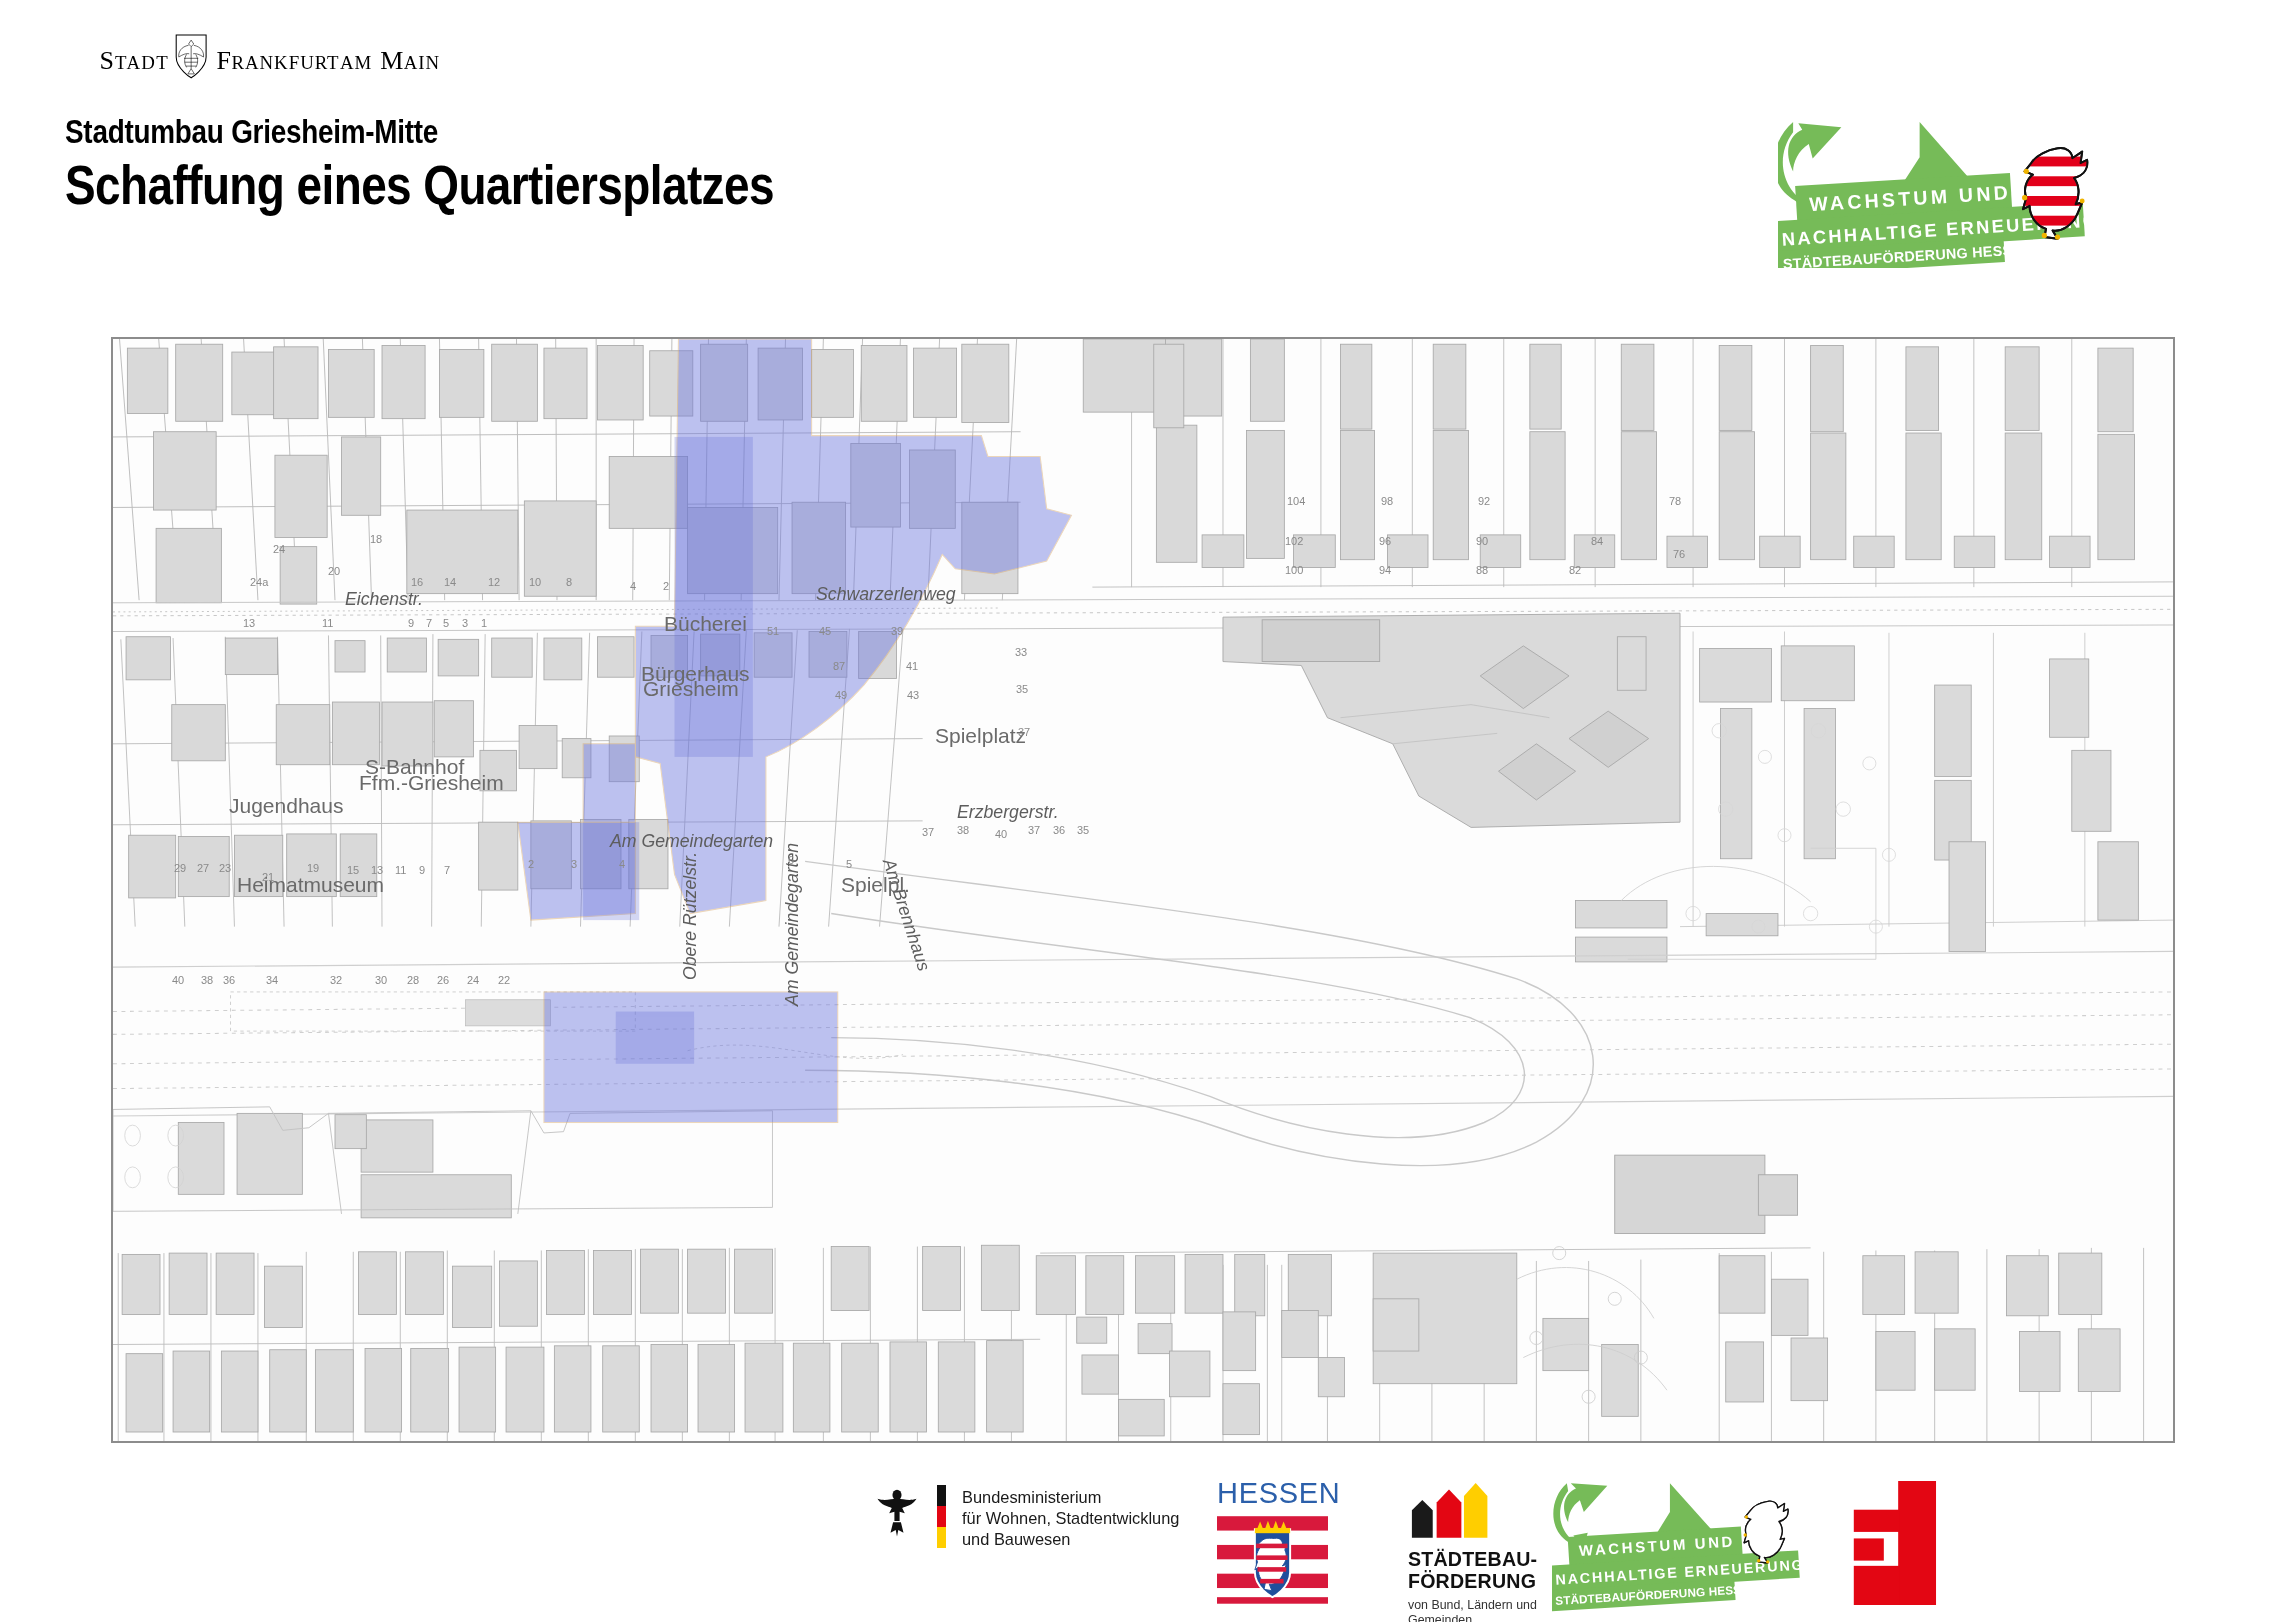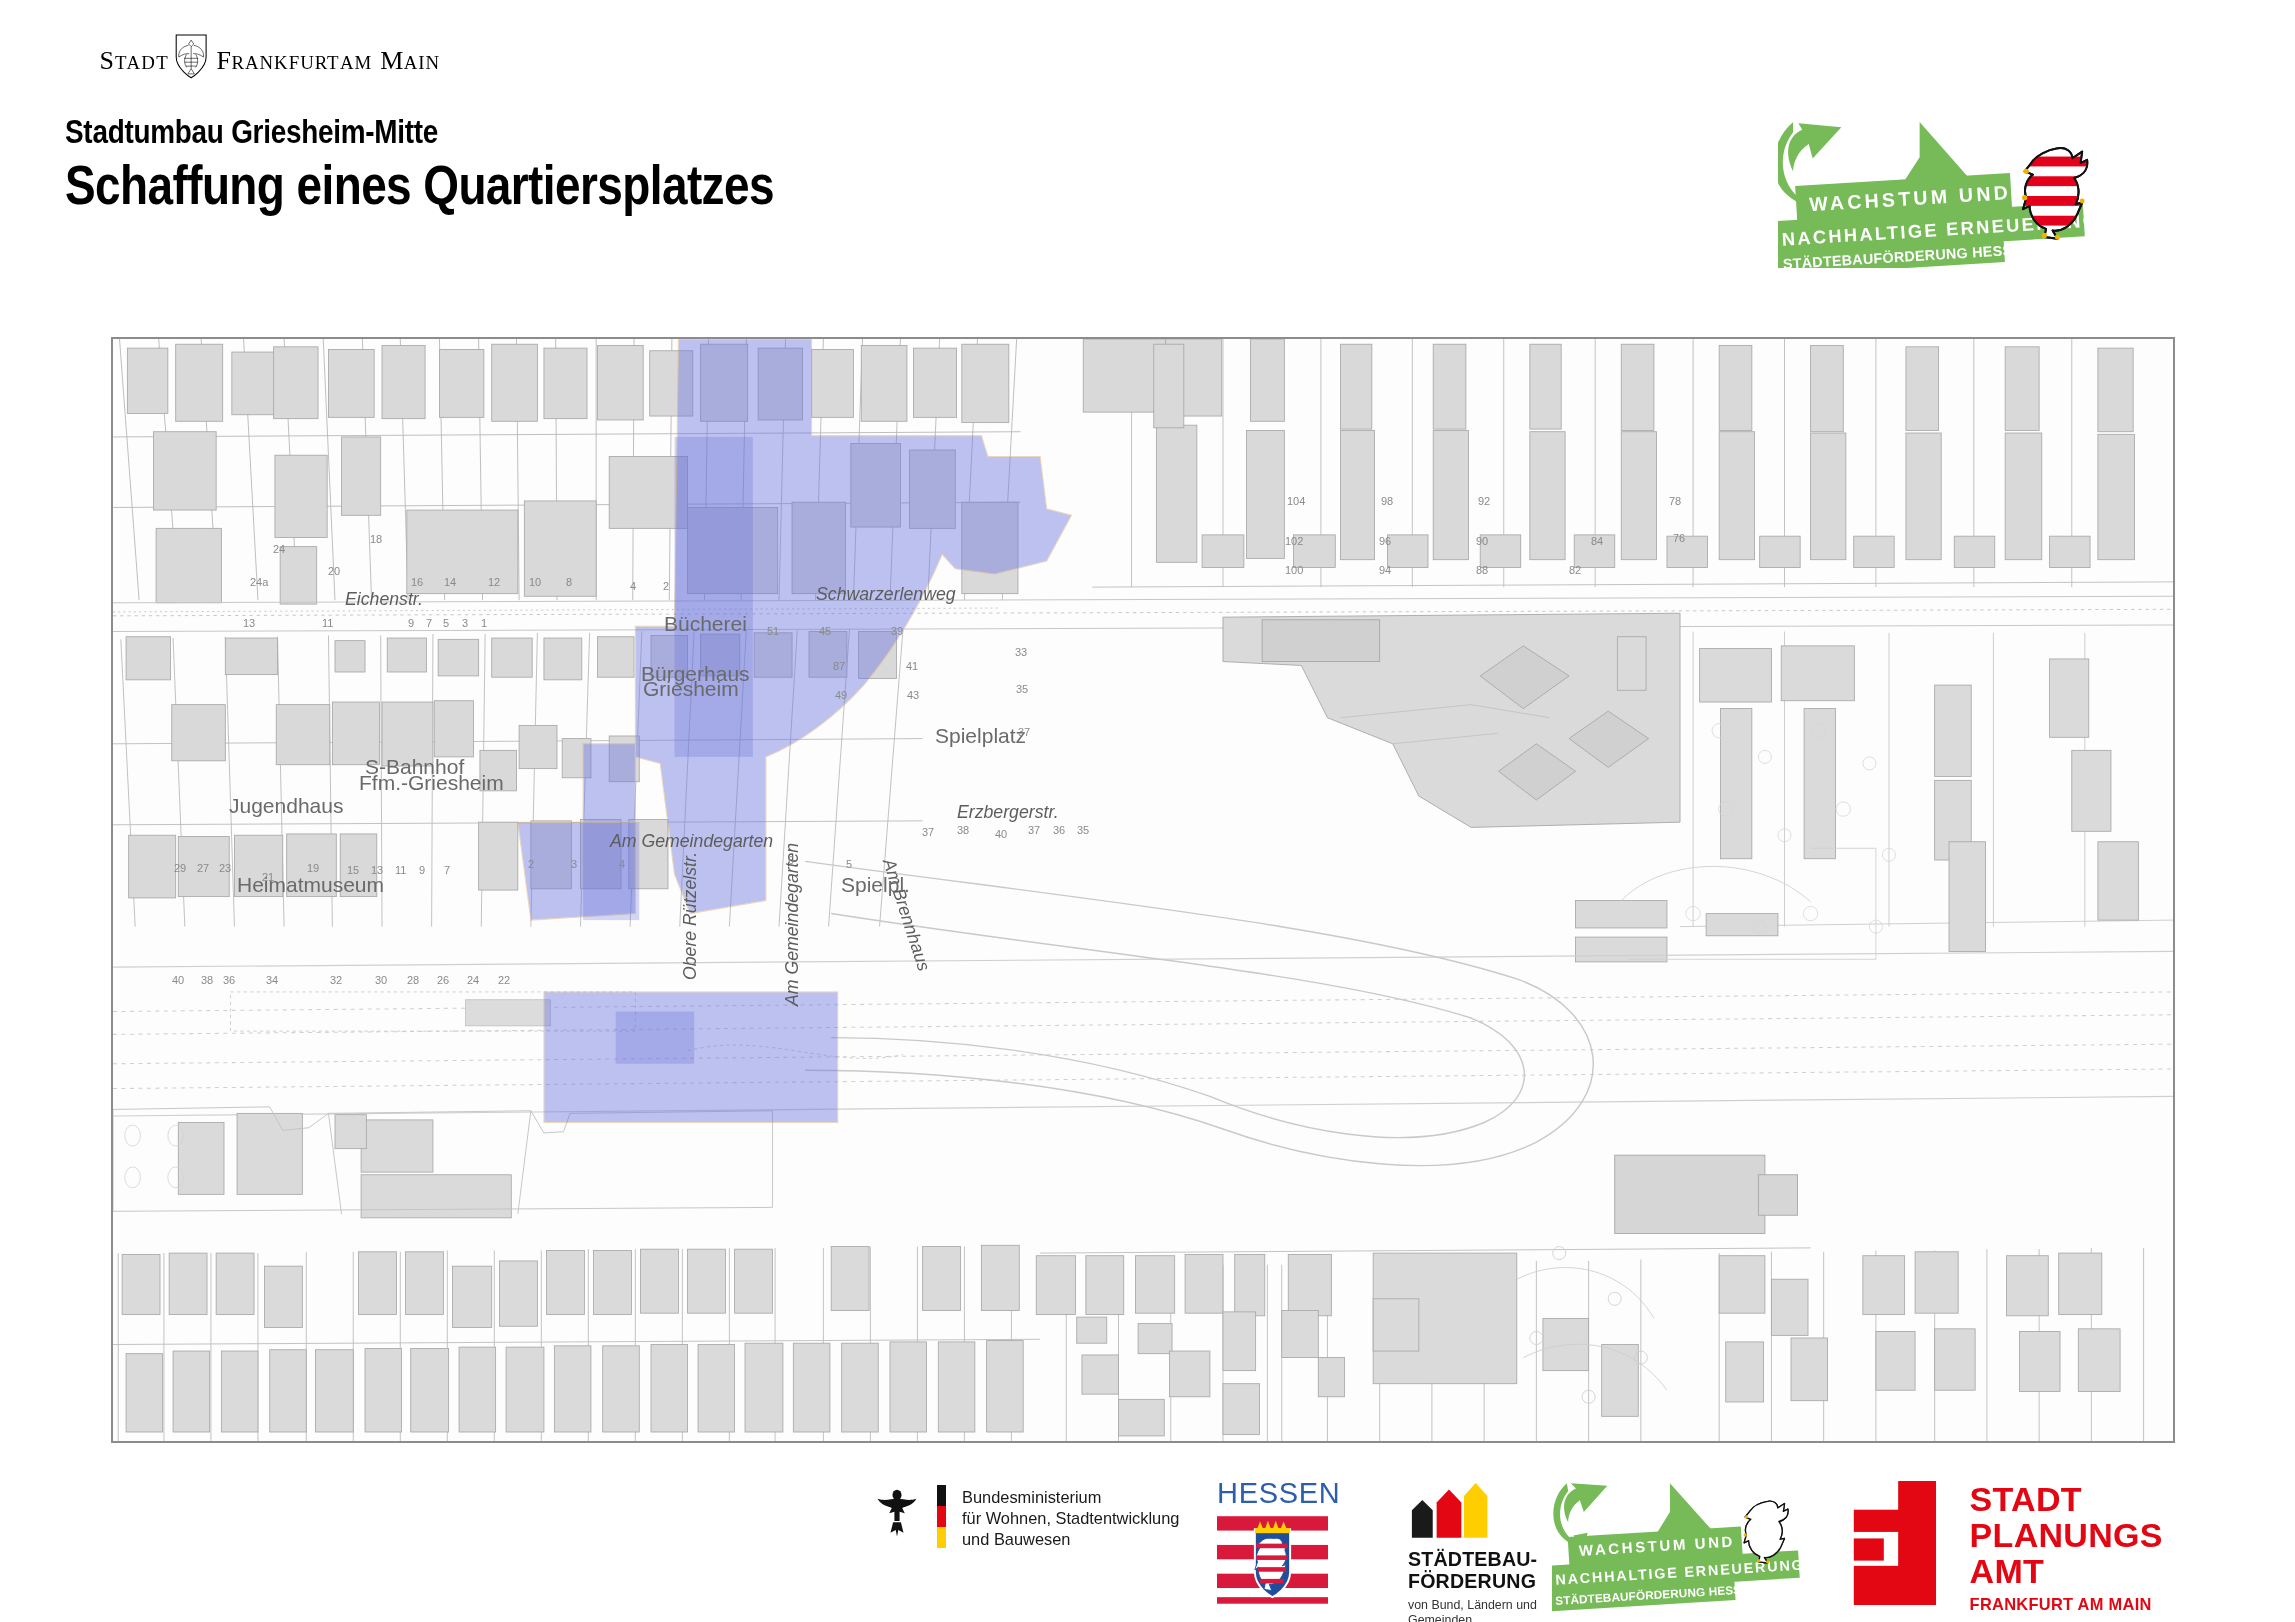--- a/index.html
+++ b/index.html
@@ -585,21 +585,21 @@
   <div class="mlabel poi" style="left:728px;top:534px;">Spielpl.</div>
 
   <div class="mlabel hnum" style="left:1174px;top:156px;">104</div>
   <div class="mlabel hnum" style="left:1268px;top:156px;">98</div>
   <div class="mlabel hnum" style="left:1365px;top:156px;">92</div>
   <div class="mlabel hnum" style="left:1556px;top:156px;">78</div>
   <div class="mlabel hnum" style="left:1172px;top:196px;">102</div>
   <div class="mlabel hnum" style="left:1266px;top:196px;">96</div>
   <div class="mlabel hnum" style="left:1363px;top:196px;">90</div>
   <div class="mlabel hnum" style="left:1456px;top:196px;padding-left:22px;">84</div>
-  <div class="mlabel hnum" style="left:1560px;top:193px;">76</div>
+  <div class="mlabel hnum" style="left:1560px;top:209px;">76</div>
   <div class="mlabel hnum" style="left:1172px;top:225px;">100</div>
   <div class="mlabel hnum" style="left:1266px;top:225px;">94</div>
   <div class="mlabel hnum" style="left:1363px;top:225px;">88</div>
   <div class="mlabel hnum" style="left:1456px;top:225px;">82</div>
 
   <div class="mlabel hnum" style="left:160px;top:204px;">24</div>
   <div class="mlabel hnum" style="left:137px;top:237px;">24a</div>
   <div class="mlabel hnum" style="left:215px;top:226px;">20</div>
   <div class="mlabel hnum" style="left:257px;top:194px;">18</div>
   <div class="mlabel hnum" style="left:298px;top:237px;">16</div>
@@ -773,23 +773,15 @@
 
   <div class="flogo" style="left:1851px;top:11.8px;">
     <svg width="95" height="124" viewBox="0 0 145 190" style="float:left;">
       <g fill="#e30613">
         <rect x="72" y="0" width="58" height="190"></rect>
         <rect x="4" y="44" width="70" height="34"></rect>
         <rect x="4" y="88" width="46" height="34"></rect>
         <rect x="4" y="130" width="70" height="60"></rect>
       </g>
     </svg>
-    <div style="float:left;margin-left:23.6px;">
-      <div class="spa-txt">
-        <div>STADT</div>
-        <div>PLANUNGS</div>
-        <div>AMT</div>
-      </div>
-      <div class="spa-sub">FRANKFURT AM MAIN</div>
-    </div>
   </div>
 </div>
 
 
 </body></html>

